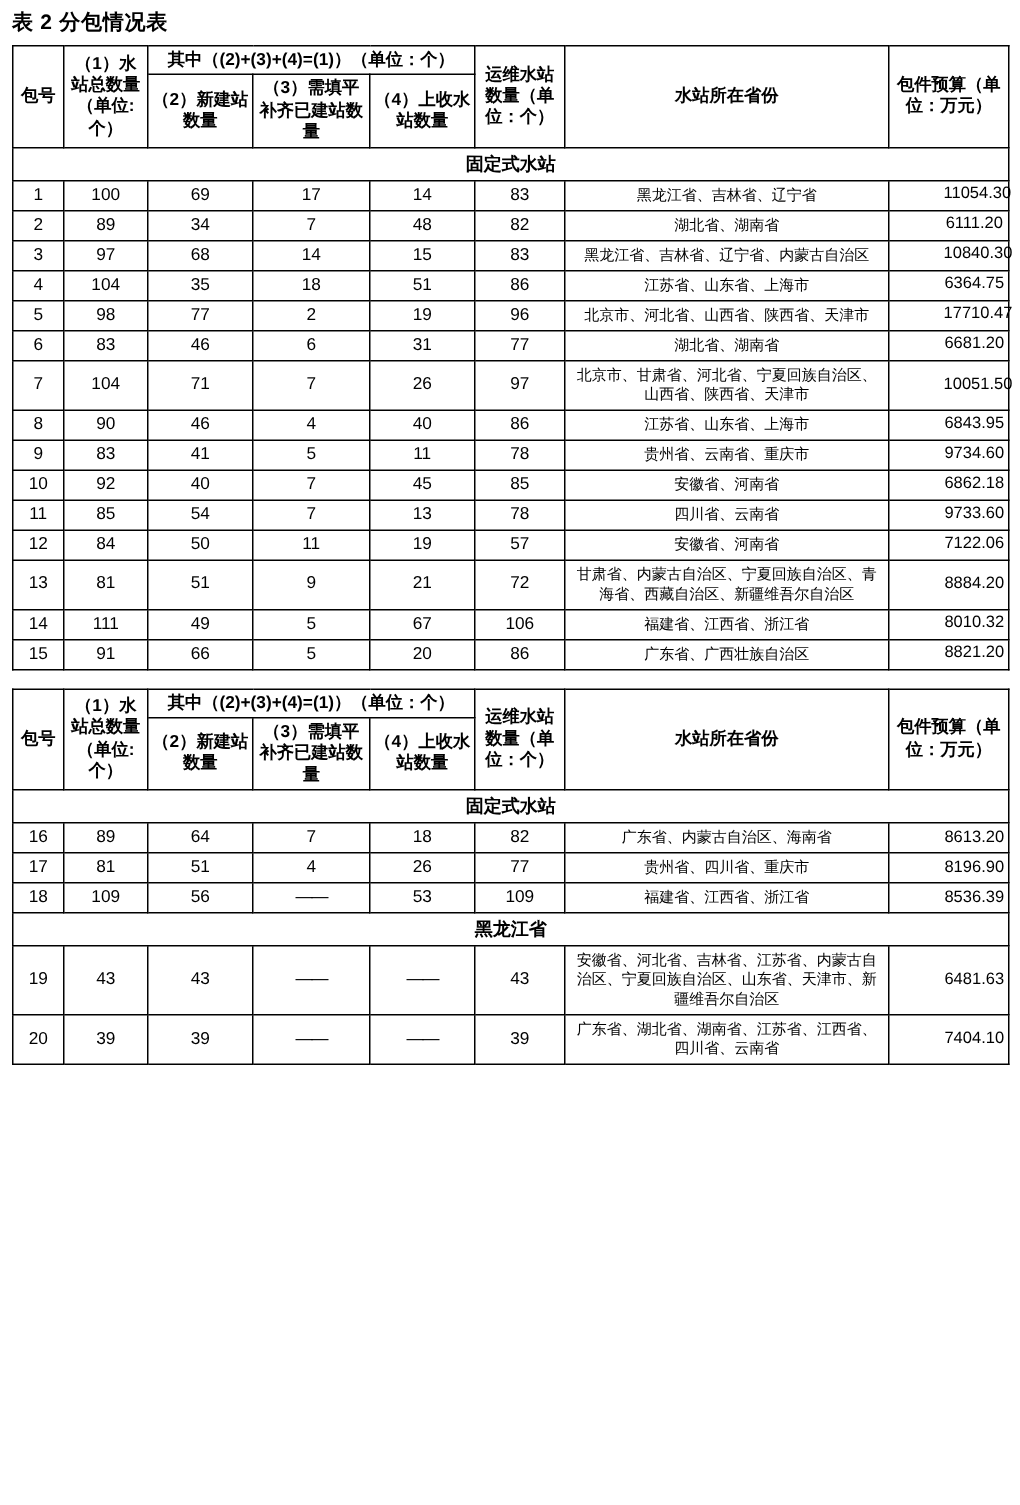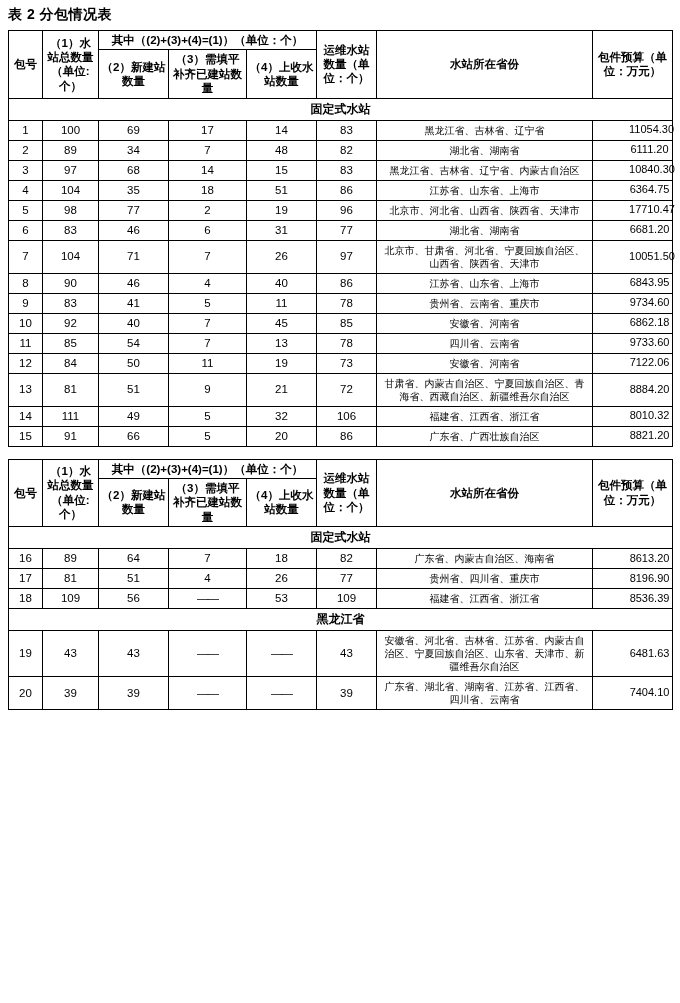--- a/index.html
+++ b/index.html
@@ -230,40 +230,40 @@
         <td class="num">78</td>
         <td class="prov">四川省、云南省</td>
         <td class="budget">9733.60</td>
       </tr>
       <tr>
         <td class="num">12</td>
         <td class="num">84</td>
         <td class="num">50</td>
         <td class="num">11</td>
         <td class="num">19</td>
-        <td class="num">73</td>
+        <td class="num">57</td>
         <td class="prov">安徽省、河南省</td>
         <td class="budget">7122.06</td>
       </tr>
       <tr>
         <td class="num">13</td>
         <td class="num">81</td>
         <td class="num">51</td>
         <td class="num">9</td>
         <td class="num">21</td>
         <td class="num">72</td>
         <td class="prov">甘肃省、内蒙古自治区、宁夏回族自治区、青海省、西藏自治区、新疆维吾尔自治区</td>
         <td class="budget">8884.20</td>
       </tr>
       <tr>
         <td class="num">14</td>
         <td class="num">111</td>
         <td class="num">49</td>
         <td class="num">5</td>
-        <td class="num">32</td>
+        <td class="num">67</td>
         <td class="num">106</td>
         <td class="prov">福建省、江西省、浙江省</td>
         <td class="budget">8010.32</td>
       </tr>
       <tr>
         <td class="num">15</td>
         <td class="num">91</td>
         <td class="num">66</td>
         <td class="num">5</td>
         <td class="num">20</td>

